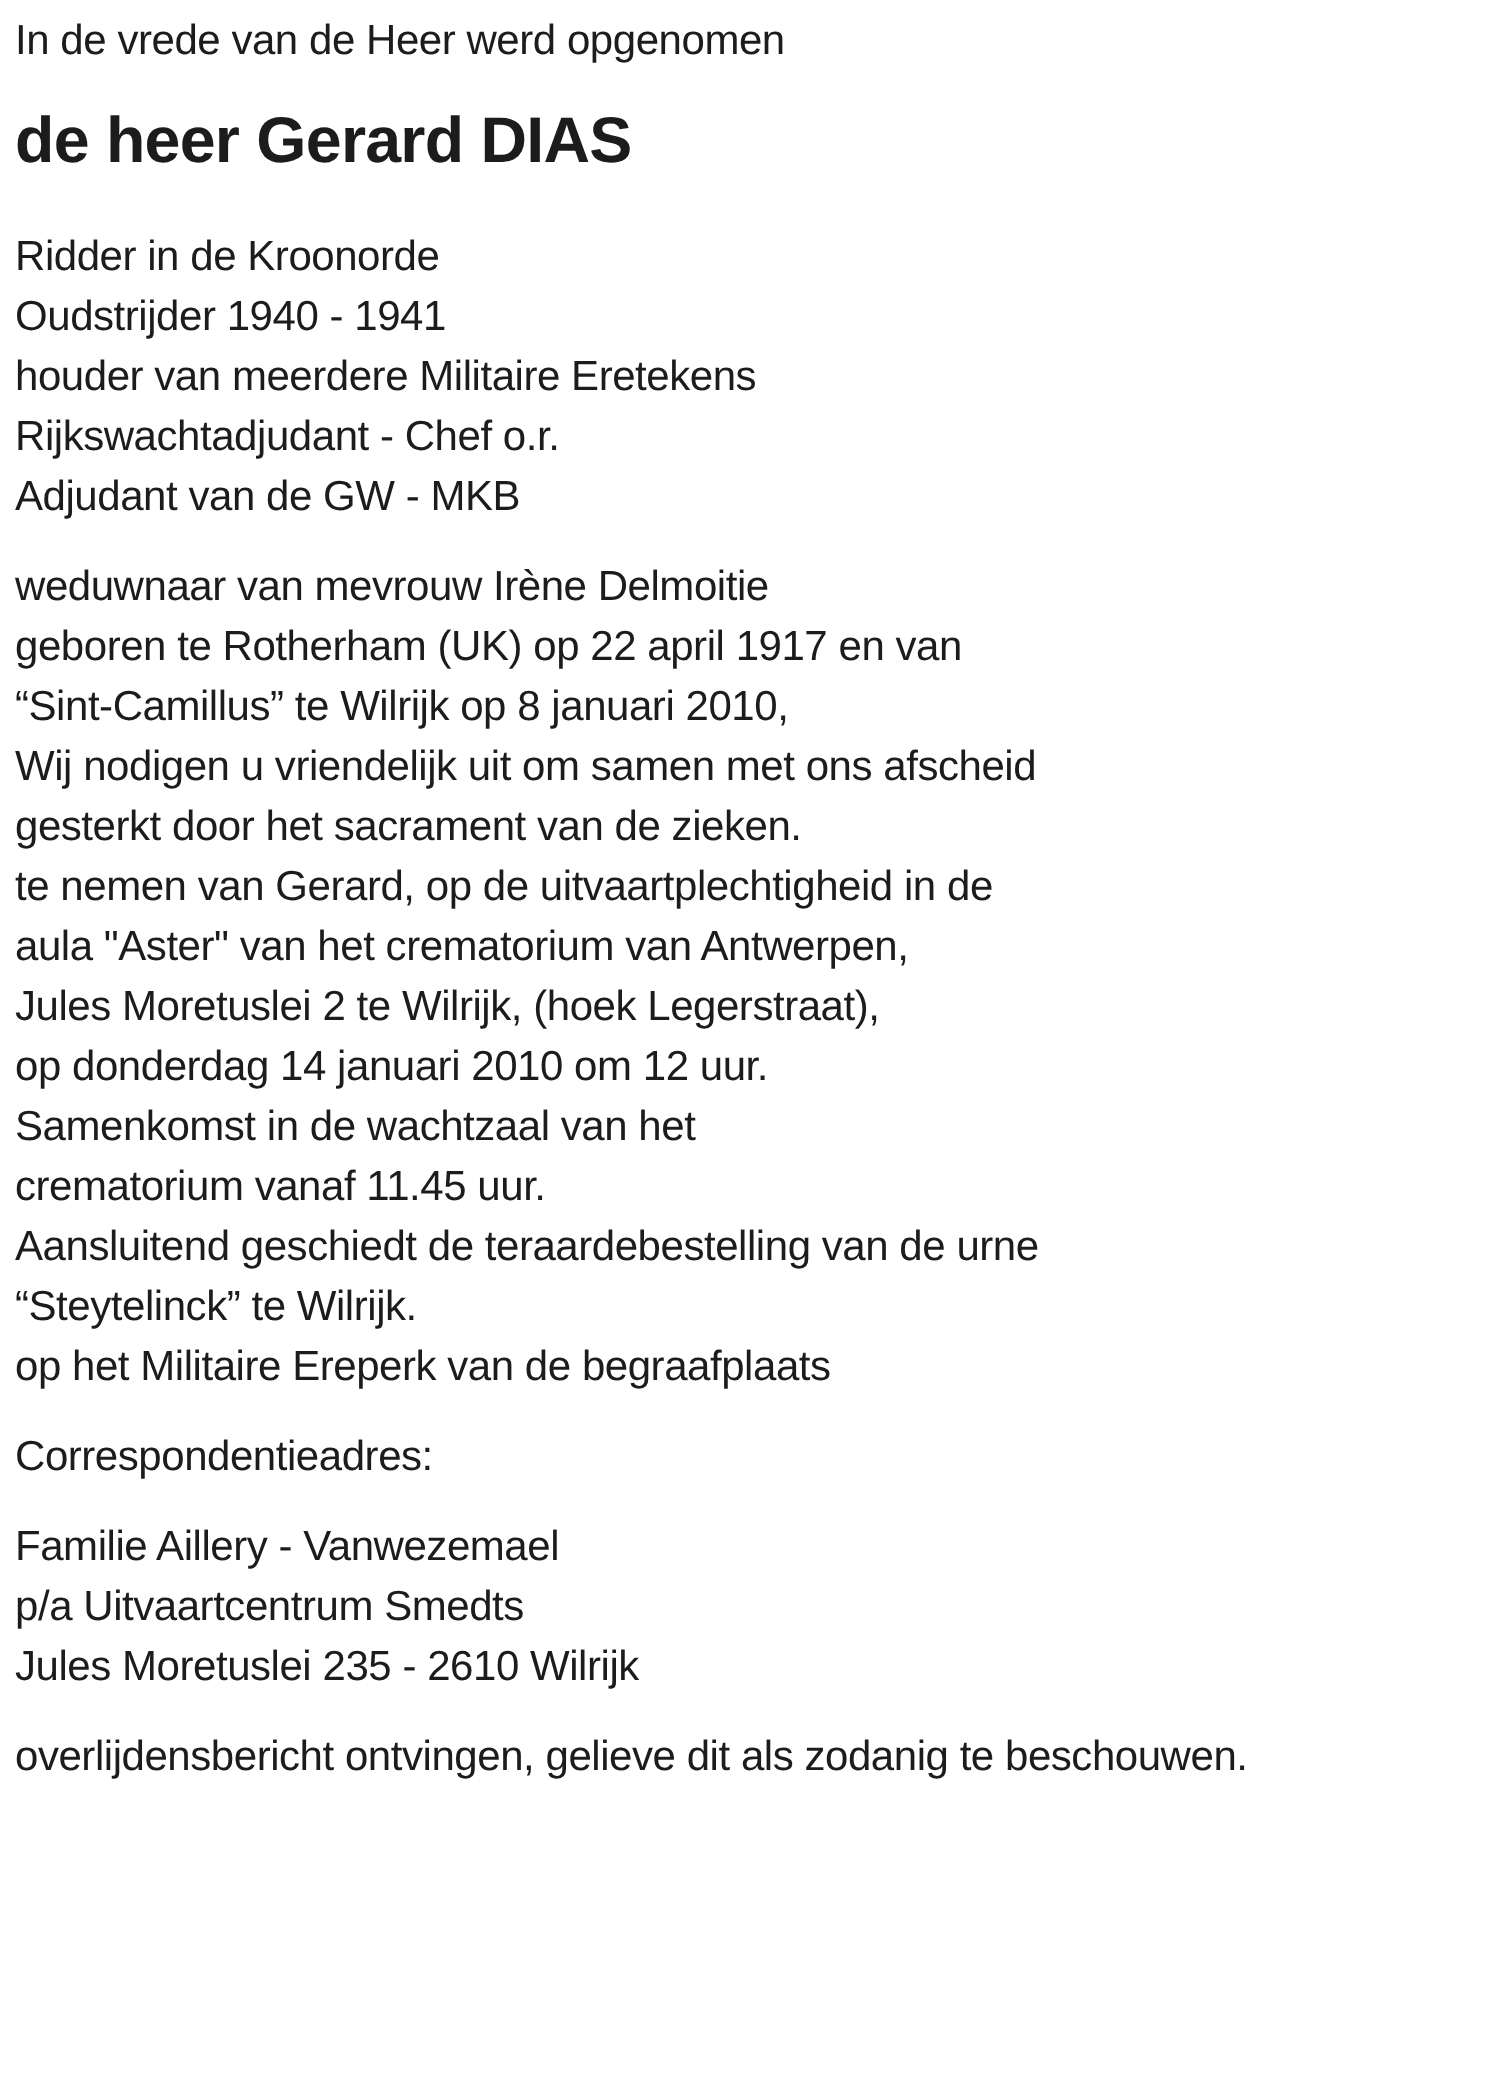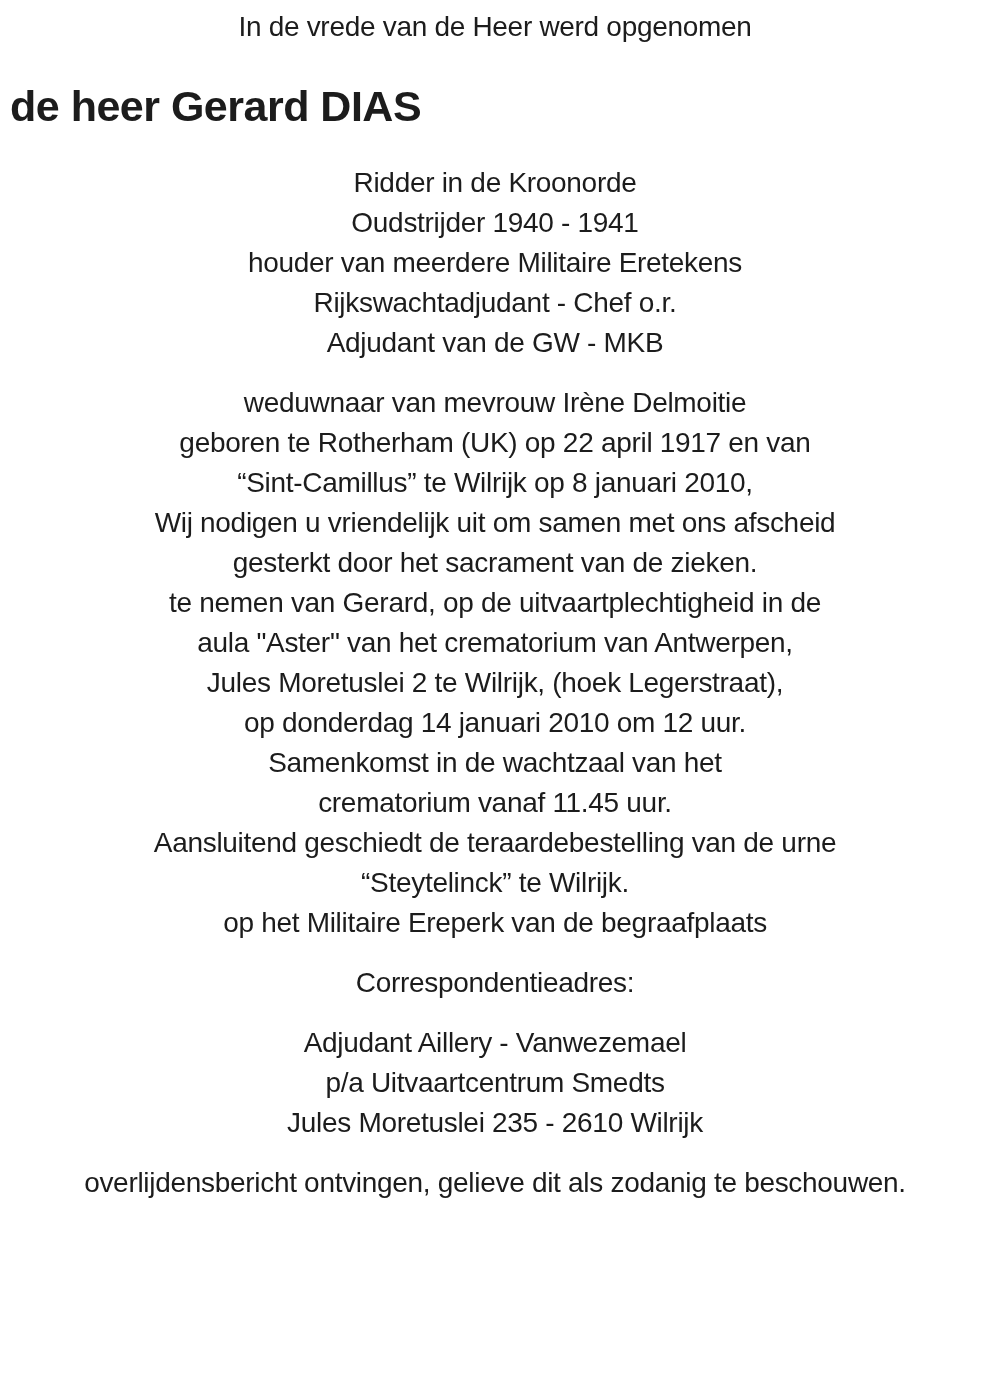--- a/index.html
+++ b/index.html
@@ -14,28 +14,27 @@
     padding: 7px 20px 0 10px;
     font-family: "Liberation Sans", sans-serif;
     color: #1c1c1c;
     overflow: hidden;
   }
   .line {
     font-size: 28px;
     line-height: 40px;
     letter-spacing: -0.3px;
     white-space: nowrap;
-    text-align: center;
   }
   .title {
     font-size: 43px;
     font-weight: bold;
     line-height: 56px;
     letter-spacing: -0.5px;
-    margin-top: 31px;
+    margin-top: 19px;
     white-space: nowrap;
   }
   .block { margin-top: 0; }
   .gap-above { margin-top: 20px; }
 </style>
 </head>
 <body>
 
 <main class="doc">
 
@@ -66,21 +65,21 @@
     <div class="line">Aansluitend geschiedt de teraardebestelling van de urne</div>
     <div class="line">“Steytelinck” te Wilrijk.</div>
     <div class="line">op het Militaire Ereperk van de begraafplaats</div>
   </section>
 
   <section class="block gap-above">
     <div class="line">Correspondentieadres:</div>
   </section>
 
   <section class="block gap-above">
-    <div class="line">Adjudant Aillery - Vanwezemael</div>
+    <div class="line">Familie Aillery - Vanwezemael</div>
     <div class="line">p/a Uitvaartcentrum Smedts</div>
     <div class="line">Jules Moretuslei 235 - 2610 Wilrijk</div>
   </section>
 
   <section class="block gap-above">
     <div class="line">overlijdensbericht ontvingen, gelieve dit als zodanig te beschouwen.</div>
   </section>
 
 </main>
 

